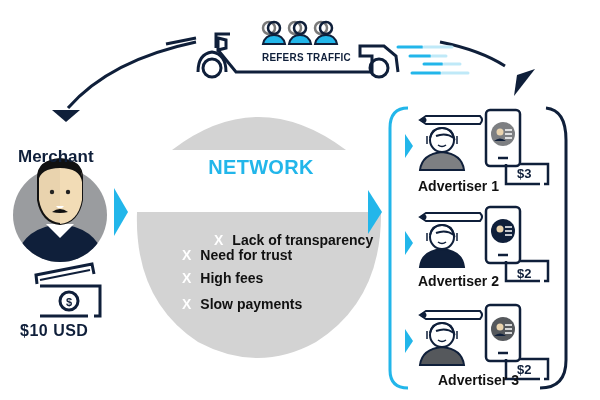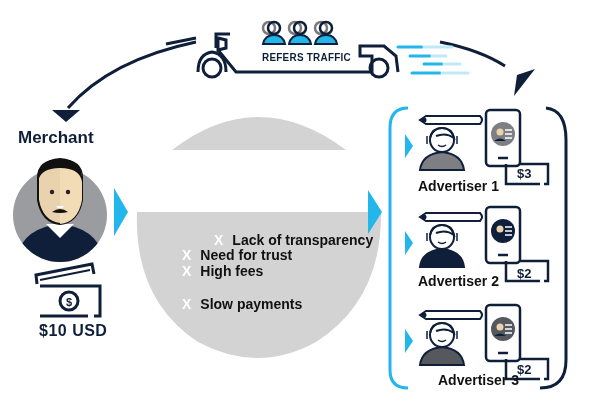--- a/index.html
+++ b/index.html
@@ -1,26 +1,26 @@
 <!DOCTYPE html>
 <html><head>
 <meta charset="utf-8">
 <style>
   html, body { margin:0; padding:0; background:#ffffff; }
   body { width:600px; height:400px; position:relative; overflow:hidden; font-family:"Liberation Sans", sans-serif; }
   .abs { position:absolute; }
   svg { position:absolute; left:0; top:0; }
-  #merchant-title { left:18px; top:128px; font-size:17px; font-weight:bold; color:#0f1f3a; }
-  #merchant-amount { left:39px; top:322px; font-size:16px; font-weight:bold; color:#0f1f3a; letter-spacing:0.5px; }
+  #merchant-title { left:18px; top:147px; font-size:17px; font-weight:bold; color:#0f1f3a; }
+  #merchant-amount { left:20px; top:322px; font-size:16px; font-weight:bold; color:#0f1f3a; letter-spacing:0.5px; }
   #network-title { left:172px; top:155px; width:178px; text-align:center; font-size:20px; font-weight:bold; color:#22b6ea; line-height:24px; letter-spacing:0.3px; }
   .issue { left:182px; font-size:14px; color:#111111; font-weight:bold; }
   .issue .x { color:#ffffff; margin-right:9px; font-weight:bold; }
   #issue-0 { top:232px;margin-left:32px; }
   #issue-1 { top:247px; }
-  #issue-2 { top:263px; }
+  #issue-2 { top:270px; }
   #issue-3 { top:296px; }
   #truck-label { left:262px; top:51px; font-size:11px; color:#0f1f3a; letter-spacing:0.3px; font-weight:bold; transform:scaleX(0.9); transform-origin:left; }
   .adv-name { font-size:14px; font-weight:bold; color:#111111; }
   #adv-name-0 { left:418px; top:178px; }
   #adv-name-1 { left:418px; top:273px;text-align:center; }
   #adv-name-2 { left:418px; top:372px;margin-left:20px; }
   .price { font-size:13px; font-weight:bold; color:#0f1f3a; }
   #price-0 { left:517px; top:166px; }
   #price-1 { left:517px; top:266px; }
   #price-2 { left:517px; top:362px; }
@@ -201,20 +201,21 @@
       </g>
     </g>
 </svg>
 
 <div id="truck-label" class="abs">REFERS TRAFFIC</div>
 
 <div id="merchant-title" class="abs">Merchant</div>
 <div id="merchant-amount" class="abs">$10 USD</div>
 
 <div id="network-title" class="abs">
+  <div>NETWORK</div>
 </div>
 
 <div id="issue-0" class="abs issue"><span class="x">X</span><span>Lack of transparency</span></div>
 <div id="issue-1" class="abs issue"><span class="x">X</span><span>Need for trust</span></div>
 <div id="issue-2" class="abs issue"><span class="x">X</span><span>High fees</span></div>
 <div id="issue-3" class="abs issue"><span class="x">X</span><span>Slow payments</span></div>
 
 <div id="adv-name-0" class="abs adv-name">Advertiser 1</div>
 <div id="adv-name-1" class="abs adv-name">Advertiser 2</div>
 <div id="adv-name-2" class="abs adv-name">Advertiser 3</div>

